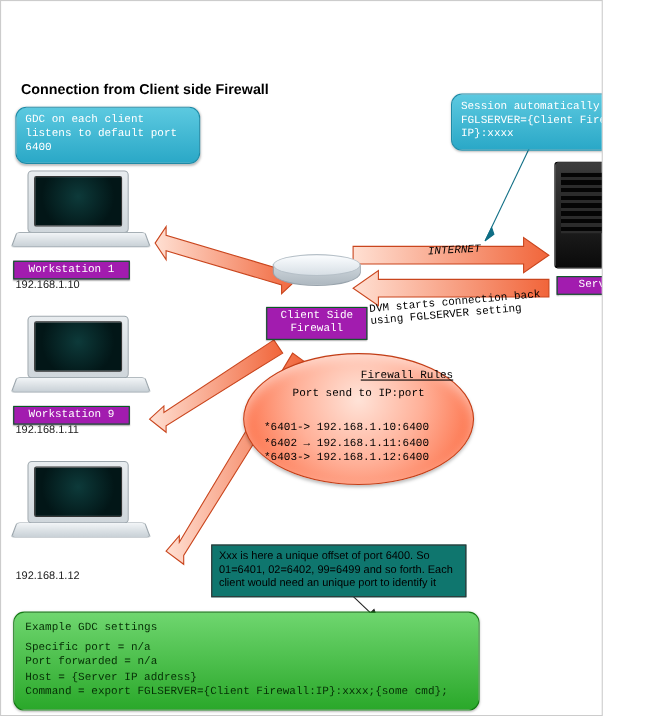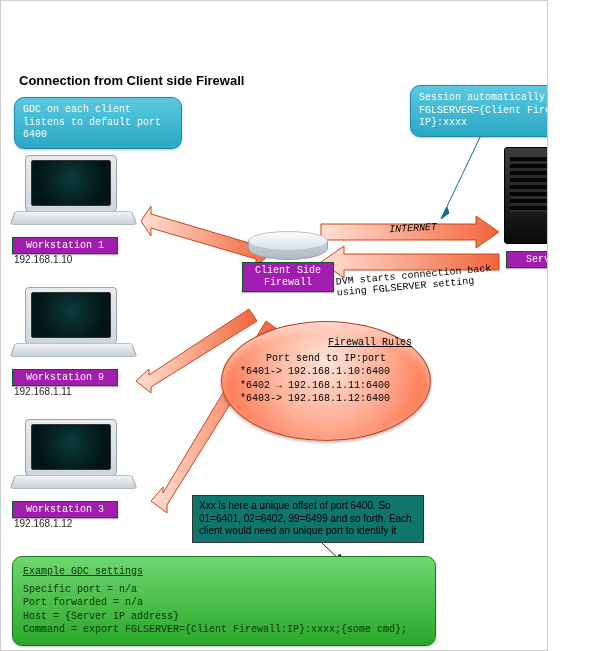--- a/index.html
+++ b/index.html
@@ -17,21 +17,21 @@
   .server .front{position:absolute;right:0;top:4px;width:18px;height:90px;background:linear-gradient(#555,#111);border:1px solid #000;border-radius:2px}
   .server .vents{position:absolute;left:6px;top:10px;width:46px;height:55px;background:repeating-linear-gradient(#050505 0 4px,#2c2c2c 4px 7px)}
   .server .led{position:absolute;right:5px;bottom:10px;width:4px;height:4px;background:#5fe06a;border-radius:50%}
   .router{position:absolute;width:78px;height:34px}
   .router .top{position:absolute;left:0;top:0;width:78px;height:18px;border-radius:50%;background:linear-gradient(#fbfdff,#d7dfe5);border:1px solid #b6c0c8}
   .router .side{position:absolute;left:0;top:9px;width:78px;height:18px;border-radius:0 0 40px 40px/0 0 12px 12px;background:linear-gradient(#cdd5db,#aeb8c0);border:1px solid #98a3ac}
   .bubble{position:absolute;border-radius:50%;background:radial-gradient(circle at 50% 35%,#ffe3d8 0%,#ffb098 45%,#fd7a54 80%,#f15a2e 100%);border:1px solid #c23e17;box-shadow:inset 0 4px 10px rgba(255,255,255,.5),0 2px 3px rgba(0,0,0,.25);padding:14px 18px;font-family:'Courier New',monospace;font-size:10px;line-height:1.35;text-align:left;box-sizing:border-box}
   .bubble .hdr{text-align:right;text-decoration:underline;margin-bottom:2px}
   .note-box{position:absolute;background:#0f766e;border:1px solid #333;font-family:Liberation Sans, sans-serif;font-size:10px;line-height:1.25;padding:4px 6px;box-sizing:border-box}
   .settings-box{position:absolute;background:linear-gradient(#6fd66f,#2aa82a);border:1px solid #157a15;border-radius:10px;padding:8px 10px;font-family:'Courier New',monospace;font-size:10px;color:#063006;line-height:1.35;box-shadow:0 1px 2px rgba(0,0,0,.25)}
-  .settings-box .hdr{text-decoration:underline;margin-bottom:4px}
+  .settings-box .hdr{margin-bottom:4px}
   svg.arrows{position:absolute;left:0;top:0;pointer-events:none}
   .flow-label{position:absolute;font-family:'Courier New',monospace;font-size:10px}
 </style>
 </head>
 <body>
 <div class="page">
 
 <svg class="arrows" width="598" height="651">
   <defs>
     <linearGradient id="ag" x1="0" y1="0" x2="1" y2="0">
@@ -94,43 +94,42 @@
       <div class="base"></div>
 </div>
 <div class="green-label" style="left:11px;top:368px;width:104px">Workstation 9</div>
 <div class="ip" style="left:13px;top:385px">192.168.1.11</div>
 
 <div class="laptop" style="left:14px;top:418px">
   <div class="lid"></div>
       <div class="screen"></div>
       <div class="base"></div>
 </div>
-<div class="green-label" style="left:11px;top:500px;width:104px">Workstation 3</div>
 <div class="ip" style="left:13px;top:517px">192.168.1.12</div>
 
 <div class="router" style="left:247px;top:230px">
   <div class="side"></div>
       <div class="top"></div>
 </div>
-<div class="green-label" style="left:241px;top:261px;width:90px;line-height:1.2;padding:2px 0"><span>Client Side Firewall</span></div>
+<div class="green-label" style="left:241px;top:278px;width:90px;line-height:1.2;padding:2px 0"><span>Client Side Firewall</span></div>
 
 <div class="server" style="left:503px;top:146px">
   <div class="body"></div>
       <div class="vents"></div>
       <div class="front"></div>
       <div class="led"></div>
 </div>
 <div class="green-label" style="left:505px;top:250px;width:74px">Server</div>
 
 <div class="flow-label" style="left:388px;top:222px;font-style:italic;transform:rotate(-3deg)">INTERNET</div>
 <div class="flow-label" style="left:335px;top:268px;width:175px;transform:rotate(-5deg)">DVM starts connection back using FGLSERVER setting</div>
 
 <div class="bubble" style="left:220px;top:320px;width:210px;height:120px">
   <div class="hdr">Firewall Rules</div>
-  <div style="text-align:center;margin-bottom:0">Port send to IP:port</div>
+  <div style="text-align:center;margin-bottom:18px">Port send to IP:port</div>
   <div>*6401-&gt; 192.168.1.10:6400</div>
   <div>*6402 → 192.168.1.11:6400</div>
   <div>*6403-&gt; 192.168.1.12:6400</div>
 </div>
 
 <div class="note-box" style="left:191px;top:494px;width:232px">Xxx is here a unique offset of port 6400. So 01=6401, 02=6402, 99=6499 and so forth. Each client would need an unique port to identify it</div>
 
 <div class="settings-box" style="left:11px;top:555px;width:402px">
   <div class="hdr">Example GDC settings</div>
   <div>Specific port = n/a</div>

